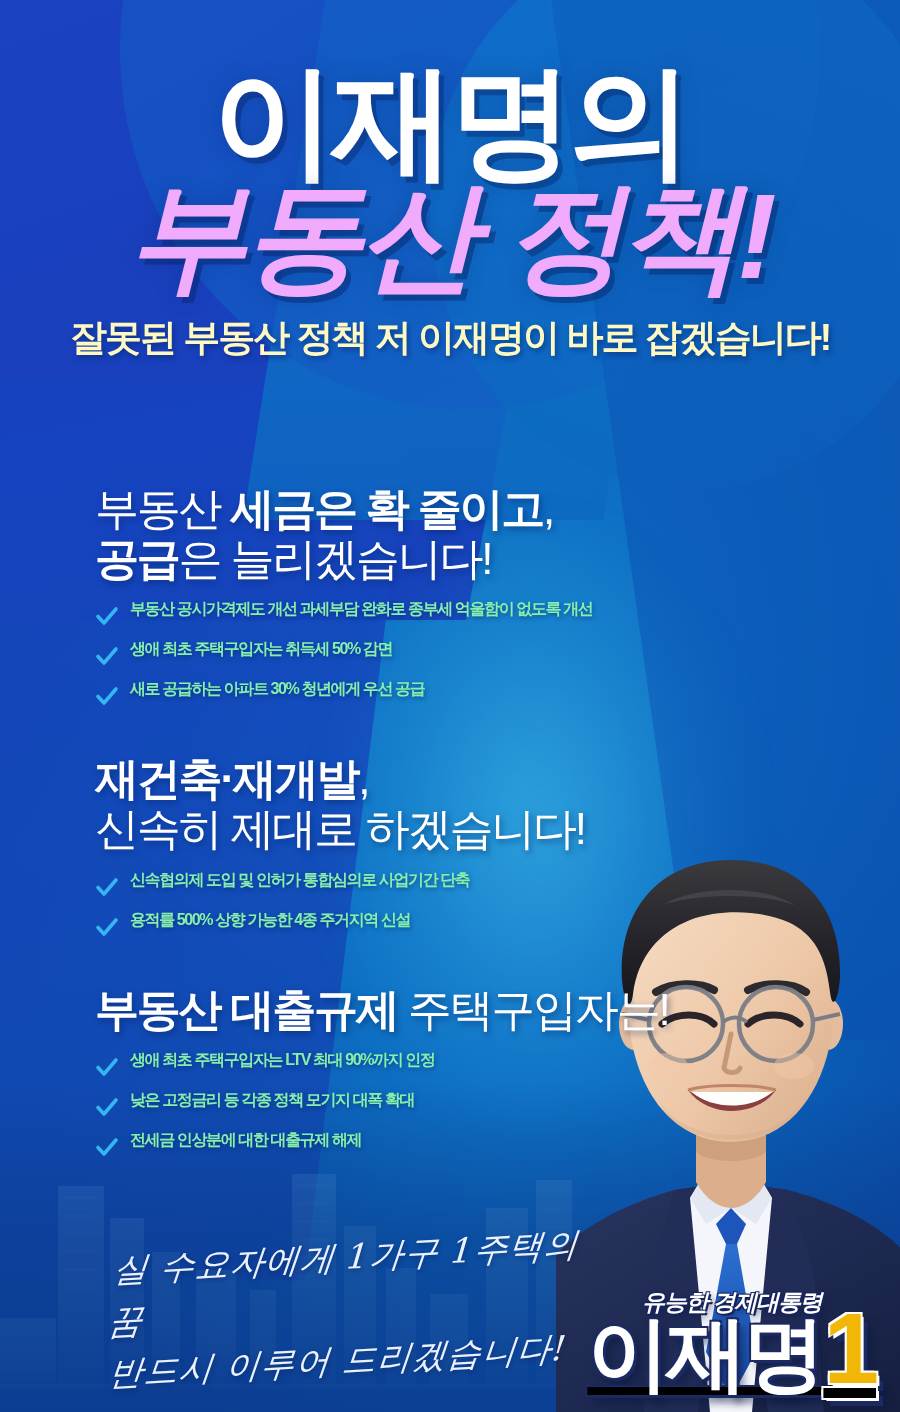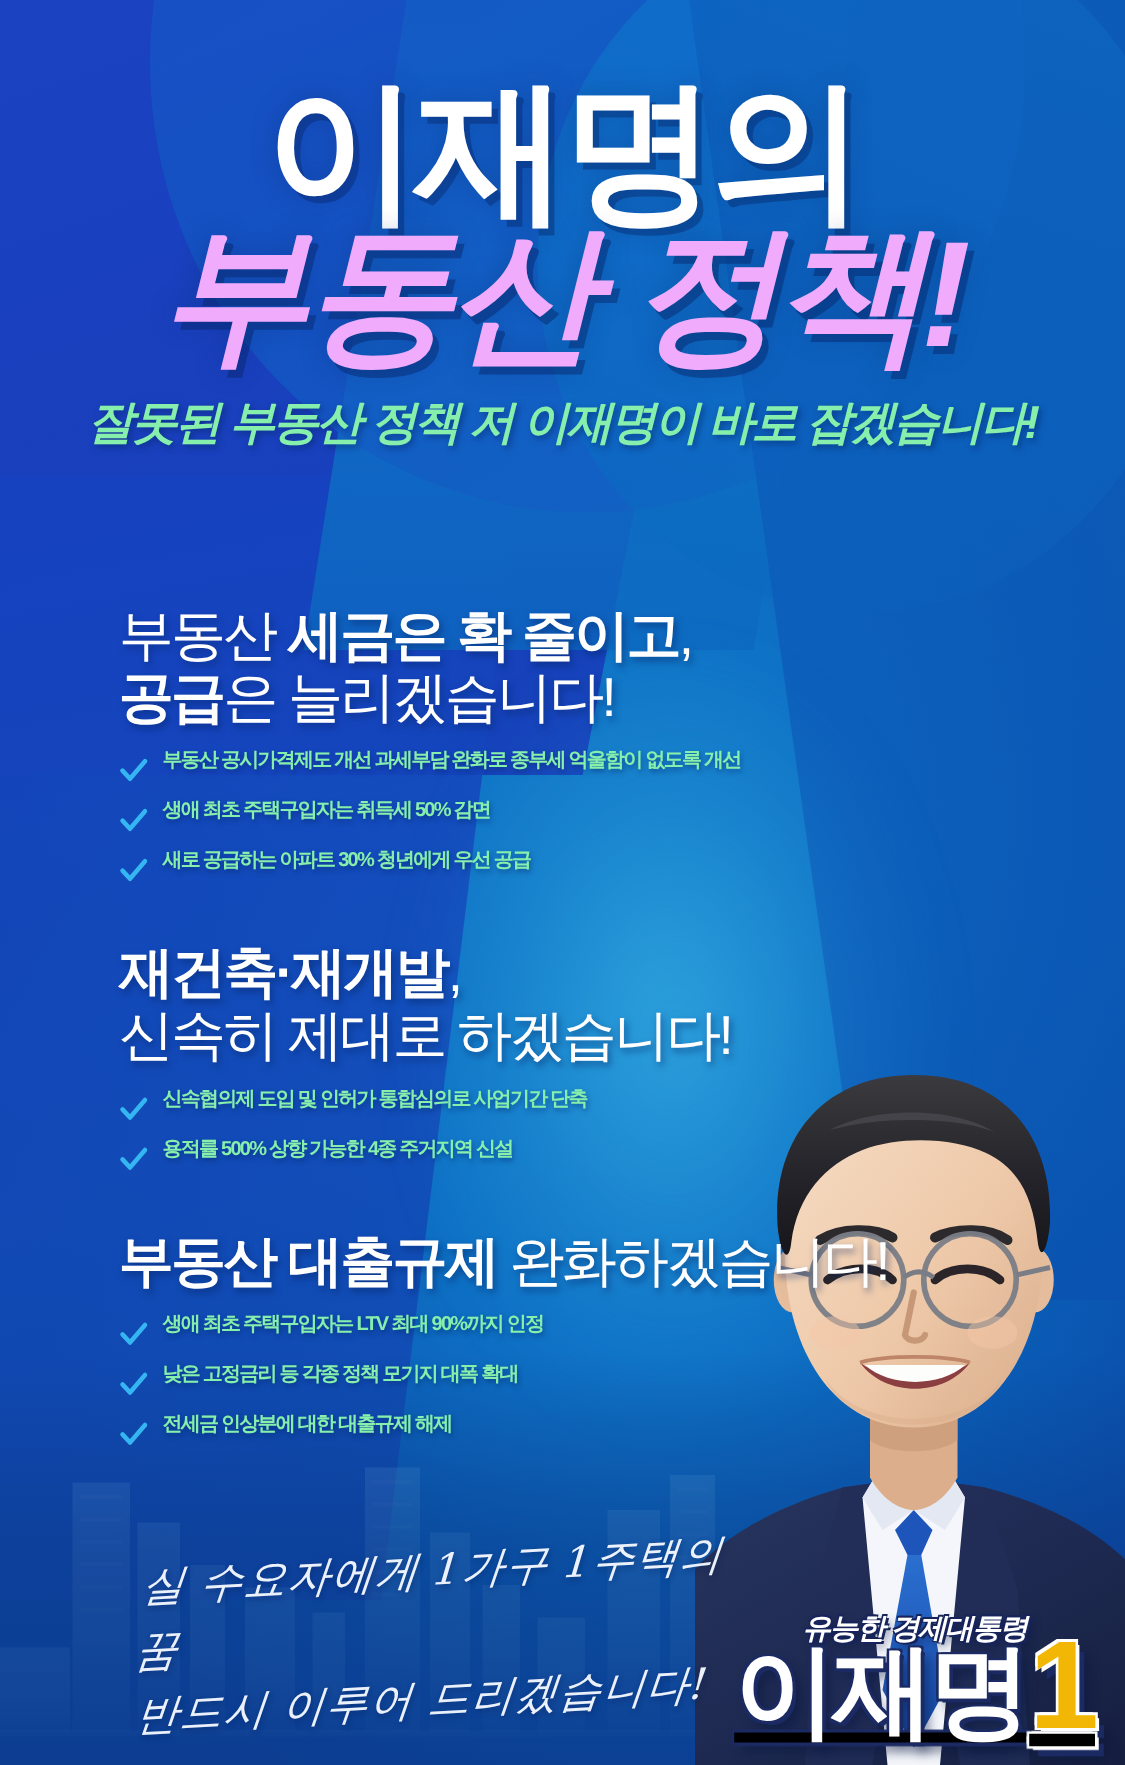--- a/index.html
+++ b/index.html
@@ -99,22 +99,22 @@
     display:block;
     font-size:120px; font-weight:900; color:#f0abfc;
     letter-spacing:-4px; line-height:1.02;
     font-style:italic;
     margin-top:-6px;
     text-shadow:5px 6px 0 rgba(7,38,104,.46), 0 0 22px rgba(6,36,100,.30);
   }
   .tagline{
     display:block;
     margin-top:16px;
-    font-size:37px; font-weight:700; color:#86efac;
-    font-style:italic; letter-spacing:-2px;
+    font-size:37px; font-weight:700; color:#fef9c3;
+    letter-spacing:-2px;
     text-shadow:2px 3px 5px rgba(6,36,100,.55);
   }
 
   
   .sections{
     position:absolute; left:95px; top:484px;
     width:740px; z-index:7;
   }
   .section{ margin-bottom:34px; }
   .sec-head{
@@ -339,21 +339,21 @@
               </svg>
             </span>
           <span class="btxt">용적률 500% 상향 가능한 4종 주거지역 신설</span>
         </li>
       </ul>
     </div>
 
     <div class="section sec-3">
       <div class="sec-head">
         <span class="ln">
-          <span class="bd">부동산 대출규제</span><span class="lt"> 완화하겠습니다!</span>
+          <span class="bd">부동산 대출규제</span><span class="lt"> 주택구입자는!</span>
         </span>
       </div>
       <ul class="bullets">
         <li class="bullet">
           <span class="chk">
               <svg viewBox="0 0 24 24">
                 <path d="M3 12.5 L9 19 L21 5" fill="none" stroke="#35b6f2" stroke-width="3.6" stroke-linecap="round" stroke-linejoin="round"></path>
               </svg>
             </span>
           <span class="btxt">생애 최초 주택구입자는 LTV 최대 90%까지 인정</span>

